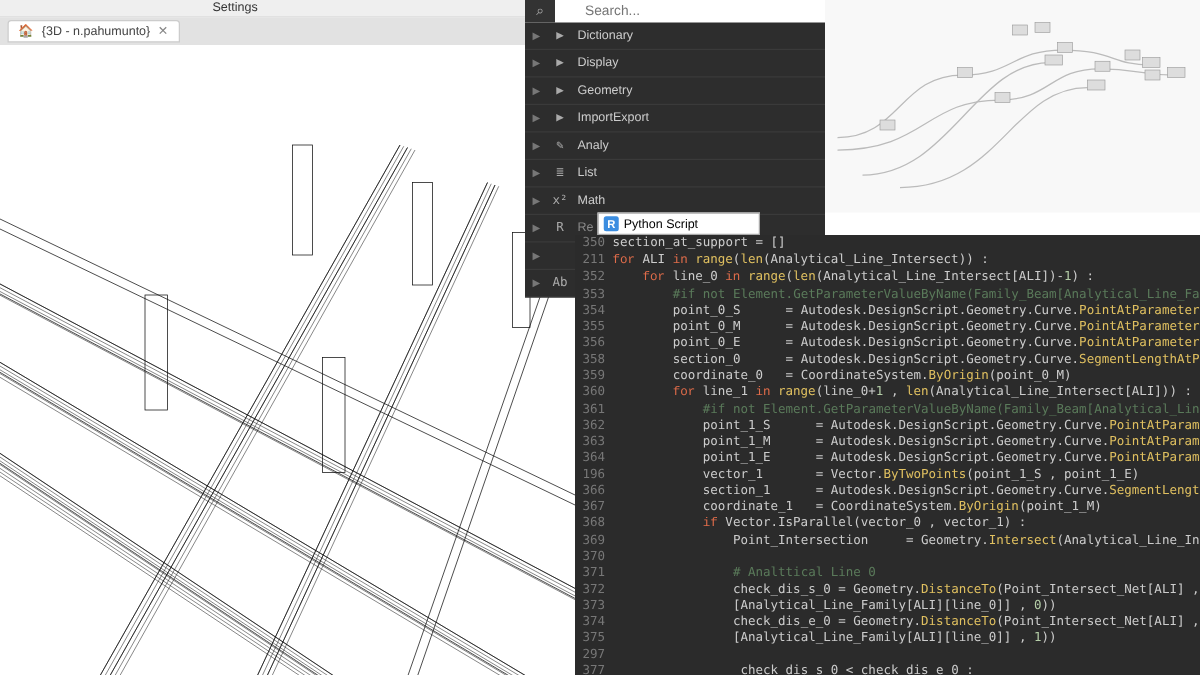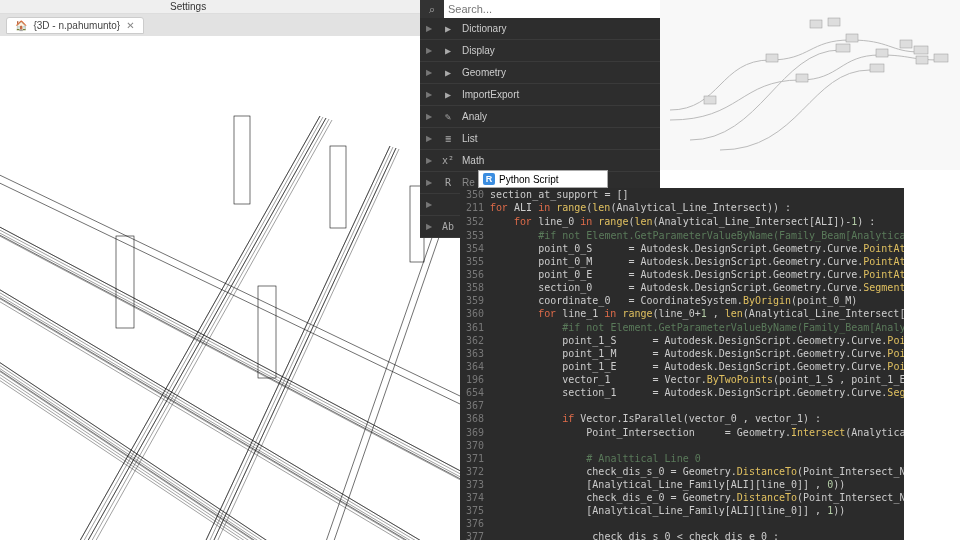--- a/index.html
+++ b/index.html
@@ -8,33 +8,33 @@
 .menubar { height: 14px; background: #efefef; border-bottom: 1px solid #ddd; display: flex; align-items: center; padding-left: 170px; color: #333; font-size: 10px; }
 .tabbar { height: 22px; background: #e2e2e2; display: flex; align-items: center; padding-left: 6px; gap: 4px; }
 .tab { background: #fff; border: 1px solid #ccc; border-radius: 3px 3px 0 0; padding: 2px 8px; display: flex; align-items: center; gap: 6px; font-size: 10px; color: #444; }
 .tab .x { color: #888; cursor: pointer; }
 .view3d { position: absolute; top: 36px; left: 0; width: 480px; height: 504px; background: #fff; }
 .view3d svg { width: 100%; height: 100%; }
 
 .lib-panel { position: absolute; top: 0; left: 420px; width: 240px; height: 238px; background: #2d2d2d; color: #ccc; display: flex; flex-direction: column; z-index: 5; }
 .searchrow { display: flex; align-items: center; background: #fff; height: 24px; }
 .searchrow .icon { width: 24px; display: flex; align-items: center; justify-content: center; background: #333; color: #aaa; height: 100%; }
-.searchrow input { flex: 1; border: none; outline: none; padding: 0 4px; font-size: 11px; color: #888; }
+.searchrow input { flex: 1; border: none; outline: none; padding: 0 24px; font-size: 11px; color: #888; }
 .librow { display: flex; align-items: center; height: 22px; border-bottom: 1px solid #3a3a3a; padding: 0 6px; gap: 8px; font-size: 10px; }
 .librow .chev { color: #777; font-size: 8px; width: 8px; }
 .librow .ico { width: 12px; text-align: center; color: #aaa; font-family: monospace; font-size: 10px; }
 .librow.dim { color: #888; }
 
 .graph { position: absolute; top: 0; left: 660px; width: 300px; height: 170px; background: #f8f8f8; }
 .graph svg { width: 100%; height: 100%; }
 
 .code-title { position: absolute; top: 170px; left: 478px; width: 130px; height: 18px; background: #fff; border: 1px solid #aaa; display: flex; align-items: center; gap: 4px; padding: 0 4px; font-size: 10px; z-index: 7; }
 .code-title .r { background: #3b8de0; color: #fff; width: 12px; height: 12px; display: flex; align-items: center; justify-content: center; font-weight: bold; font-size: 9px; border-radius: 2px; }
 
-.code { position: absolute; top: 188px; left: 460px; width: 444px; height: 352px; background: #2b2b2b; color: #ccc; font-family: Consolas, monospace; font-size: 10px; line-height: 13px; overflow: hidden; z-index: 6; }
+.code { position: absolute; top: 188px; left: 460px; width: 500px; height: 352px; background: #2b2b2b; color: #ccc; font-family: Consolas, monospace; font-size: 10px; line-height: 13px; overflow: hidden; z-index: 6; }
 .code .line { display: flex; white-space: pre; }
 .code .ln { width: 30px; text-align: right; color: #777; padding-right: 6px; flex-shrink: 0; user-select: none; }
 .kw { color: #e06c4a; font-family: Liberation Mono, monospace; }
 .fn { color: #e0c060; }
 .cm { color: #5a7a5a; }
 .num { color: #b5cea8; }
 </style>
 </head>
 <body>
 
@@ -188,25 +188,25 @@
     <div class="line"><span class="ln">355</span><span>        point_0_M      = Autodesk.DesignScript.Geometry.Curve.<span class="fn">PointAtParameter</span>(Line_Ex_Mid[Analy</span></div>
     <div class="line"><span class="ln">356</span><span>        point_0_E      = Autodesk.DesignScript.Geometry.Curve.<span class="fn">PointAtParameter</span>(Analytical_Line_I</span></div>
     <div class="line"><span class="ln">358</span><span>        section_0      = Autodesk.DesignScript.Geometry.Curve.<span class="fn">SegmentLengthAtParameter</span>(l_Top[Ana</span></div>
     <div class="line"><span class="ln">359</span><span>        coordinate_0   = CoordinateSystem.<span class="fn">ByOrigin</span>(point_0_M)</span></div>
     <div class="line"><span class="ln">360</span><span>        <span class="kw">for</span> line_1 <span class="kw">in</span> <span class="fn">range</span>(line_0+<span class="num">1</span> , <span class="fn">len</span>(Analytical_Line_Intersect[ALI])) :</span></div>
     <div class="line"><span class="ln">361</span><span>            <span class="cm">#if not Element.GetParameterValueByName(Family_Beam[Analytical_Line_Family[ALI][line_</span></span></div>
     <div class="line"><span class="ln">362</span><span>            point_1_S      = Autodesk.DesignScript.Geometry.Curve.<span class="fn">PointAtParameter</span>(Analytical_Li</span></div>
     <div class="line"><span class="ln">363</span><span>            point_1_M      = Autodesk.DesignScript.Geometry.Curve.<span class="fn">PointAtParameter</span>(Line_Ex_Mid[A</span></div>
     <div class="line"><span class="ln">364</span><span>            point_1_E      = Autodesk.DesignScript.Geometry.Curve.<span class="fn">PointAtParameter</span>(Analytical_Li</span></div>
     <div class="line"><span class="ln">196</span><span>            vector_1       = Vector.<span class="fn">ByTwoPoints</span>(point_1_S , point_1_E)</span></div>
-    <div class="line"><span class="ln">654</span><span>            section_1      = Autodesk.DesignScript.Geometry.Curve.<span class="fn">SegmentLengthAtParameter</span>(l_Top</span></div>
-    <div class="line"><span class="ln">367</span></div>
+    <div class="line"><span class="ln">366</span><span>            section_1      = Autodesk.DesignScript.Geometry.Curve.<span class="fn">SegmentLengthAtParameter</span>(l_Top</span></div>
+    <div class="line"><span class="ln">367</span><span>            coordinate_1   = CoordinateSystem.<span class="fn">ByOrigin</span>(point_1_M)</span></div>
     <div class="line"><span class="ln">368</span><span>            <span class="kw">if</span> Vector.IsParallel(vector_0 , vector_1) :</span></div>
     <div class="line"><span class="ln">369</span><span>                Point_Intersection     = Geometry.<span class="fn">Intersect</span>(Analytical_Line_Intersect[ALI][line_</span></div>
     <div class="line"><span class="ln">370</span><span>                </span></div>
     <div class="line"><span class="ln">371</span><span>                <span class="cm"># Analttical Line 0</span></span></div>
     <div class="line"><span class="ln">372</span><span>                check_dis_s_0 = Geometry.<span class="fn">DistanceTo</span>(Point_Intersect_Net[ALI] , DS.Curve.</span></div>
     <div class="line"><span class="ln">373</span><span>                [Analytical_Line_Family[ALI][line_0]] , <span class="num">0</span>))</span></div>
     <div class="line"><span class="ln">374</span><span>                check_dis_e_0 = Geometry.<span class="fn">DistanceTo</span>(Point_Intersect_Net[ALI] , DS.Curve.</span></div>
     <div class="line"><span class="ln">375</span><span>                [Analytical_Line_Family[ALI][line_0]] , <span class="num">1</span>))</span></div>
-    <div class="line"><span class="ln">376</span><span>                </span></div>
+    <div class="line"><span class="ln">297</span><span>                </span></div>
     <div class="line"><span class="ln">377</span><span>                 check_dis_s_0 &lt; check_dis_e_0 :</span></div>
   </div>
 
 </body></html>

